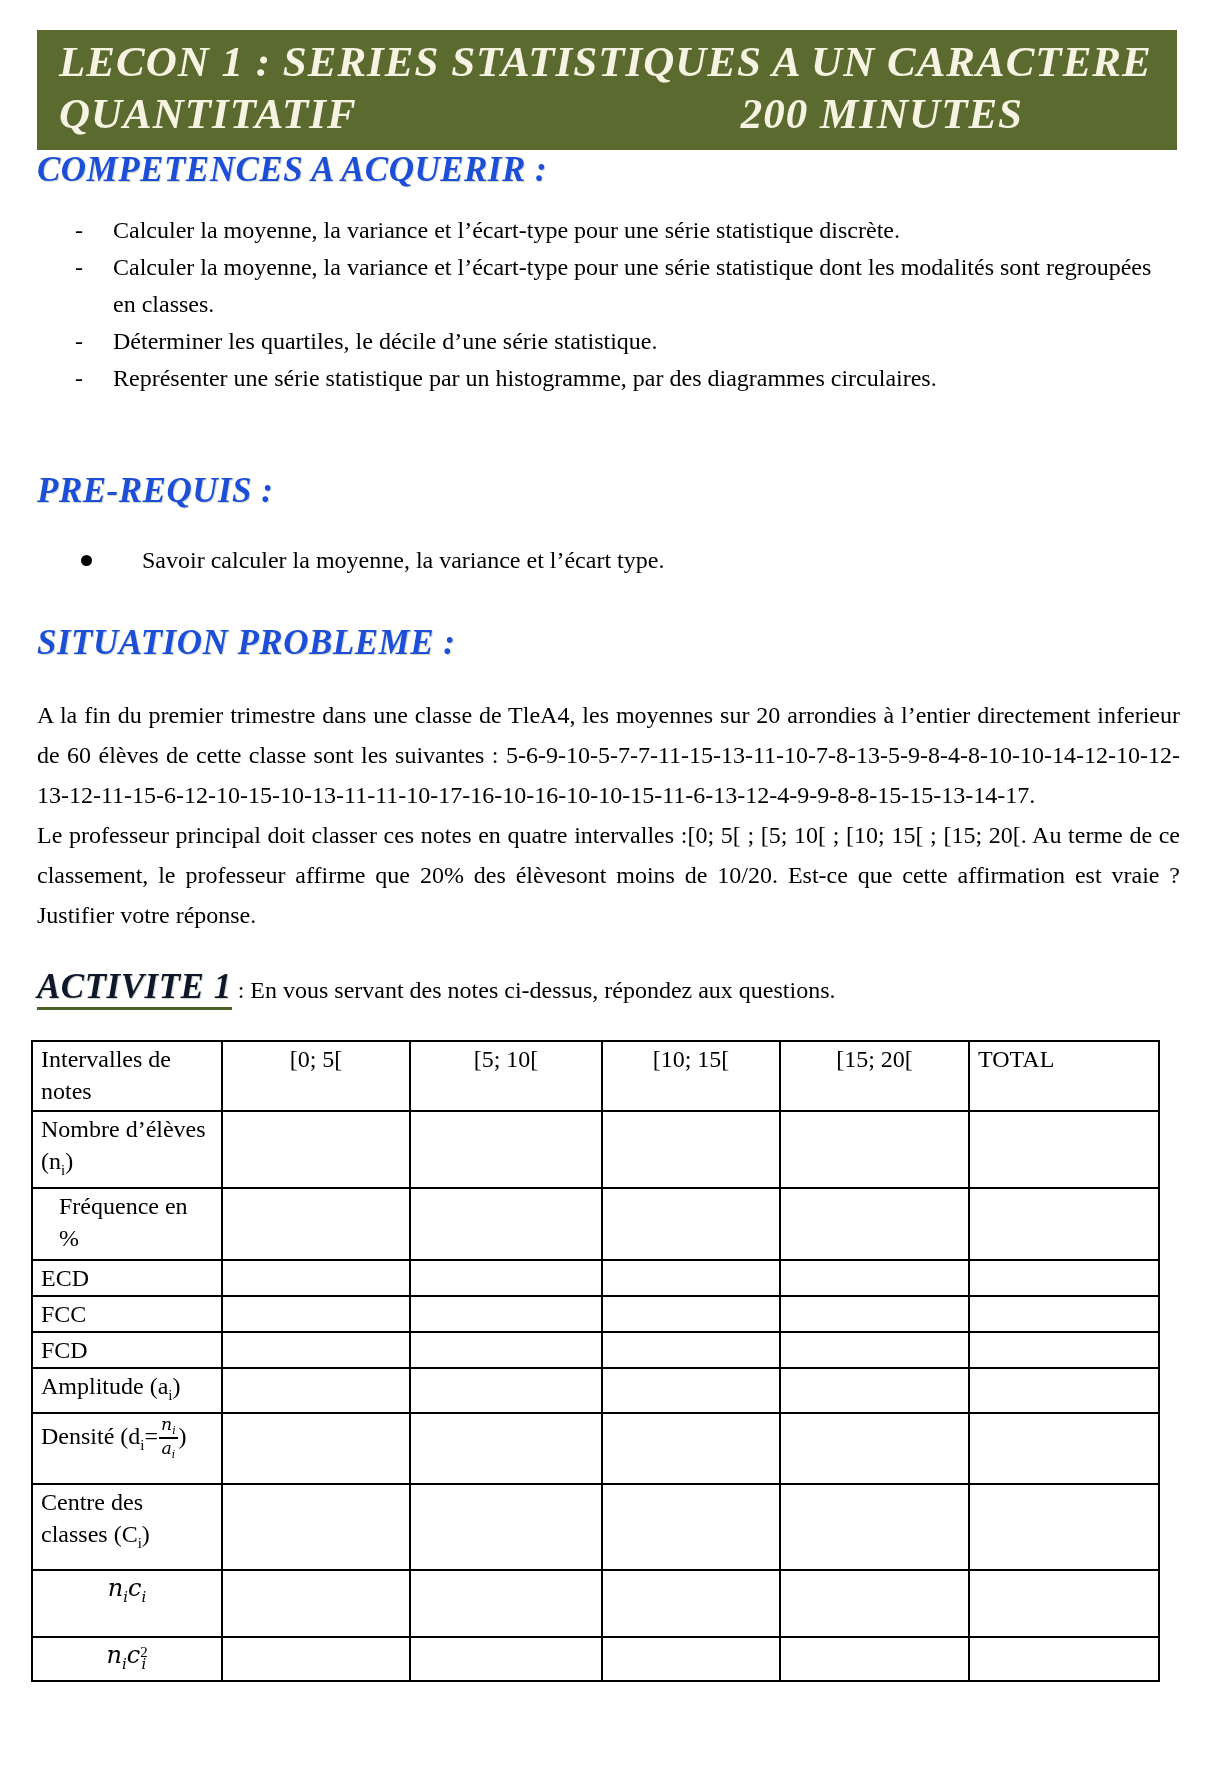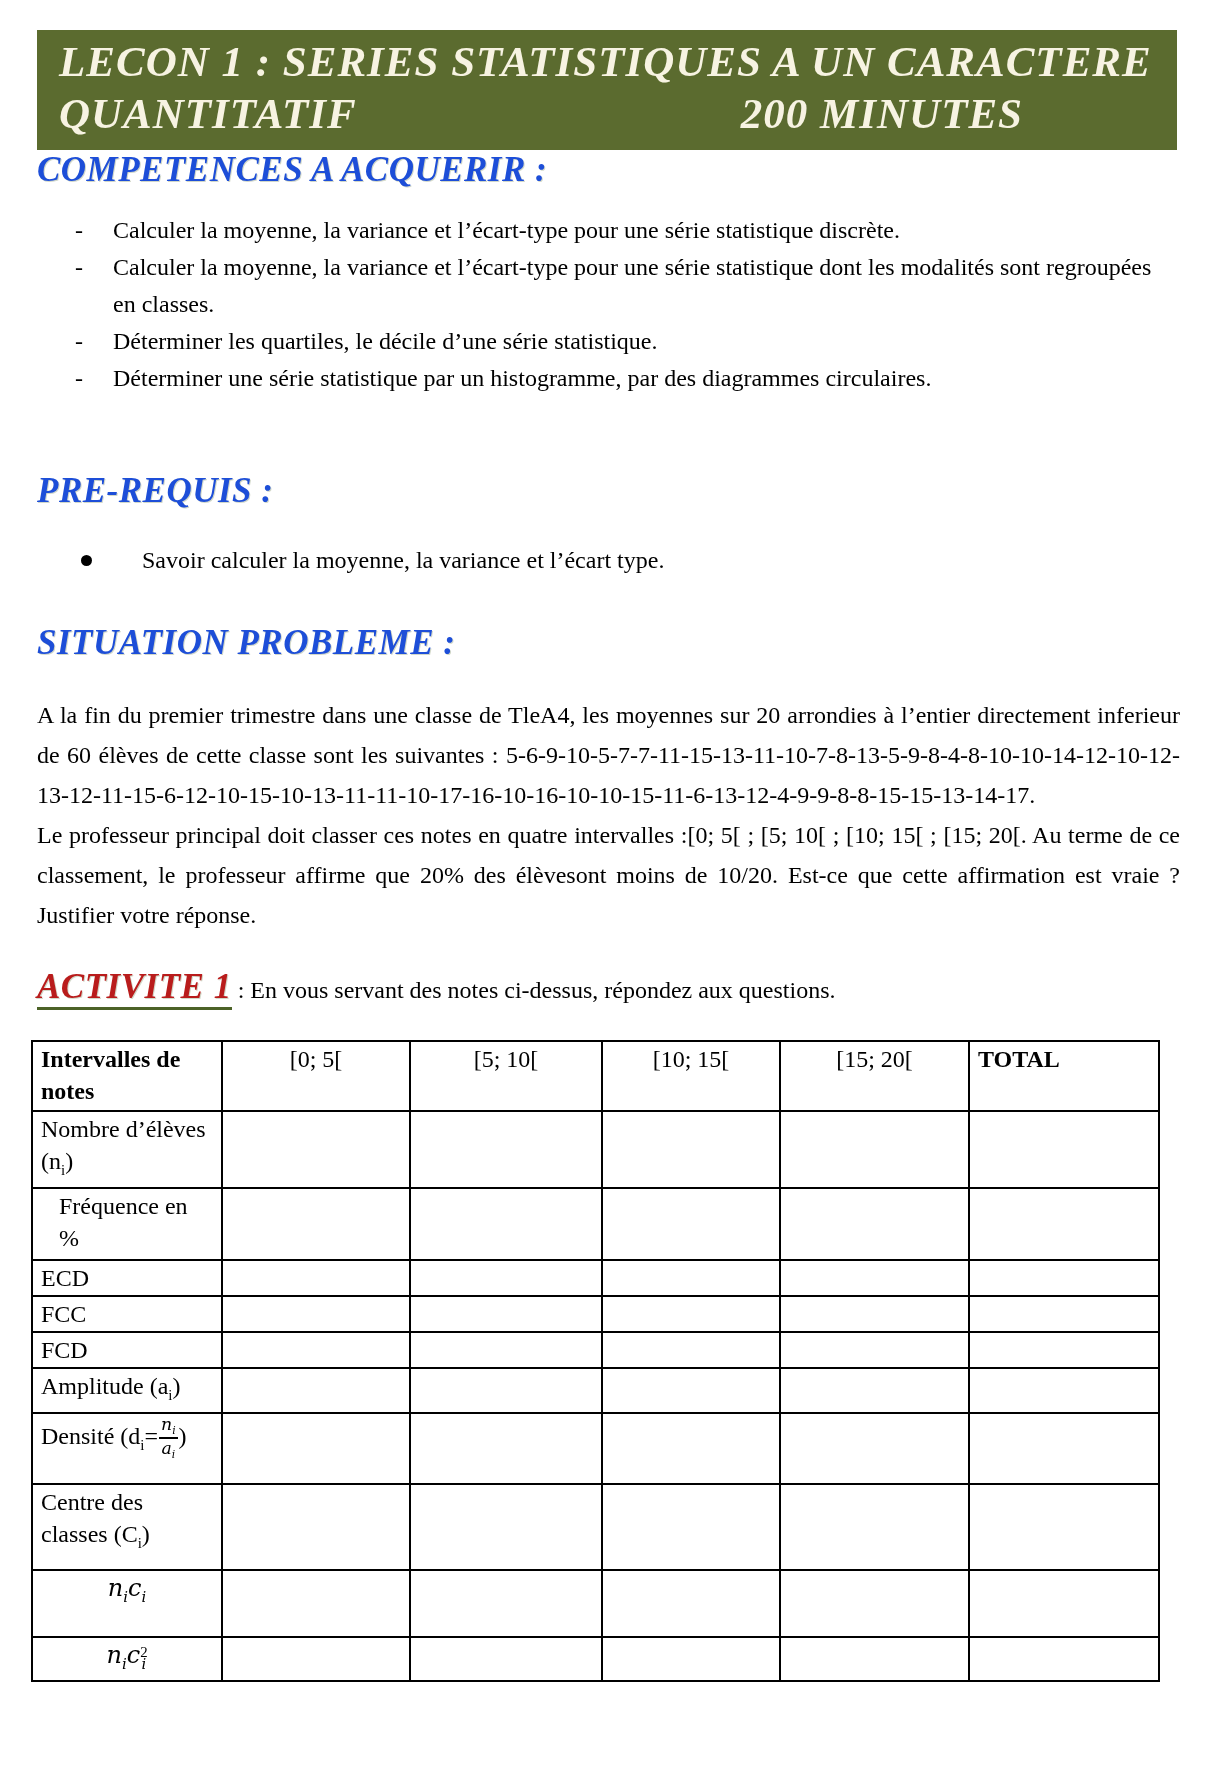--- a/index.html
+++ b/index.html
@@ -32,31 +32,31 @@
   .dot-item{display:flex;margin-top:32px;margin-left:42px;font-size:24px;line-height:34px;gap:29px;}
   .dot{width:34px;flex:none;position:relative;}
   .dot::before{content:"";position:absolute;left:2px;top:12px;width:11px;height:11px;
                border-radius:50%;background:#000;}
 
   .para{font-size:24px;line-height:40px;text-align:justify;margin:0;}
   .para1{margin-top:32px;}
   .para2{}
 
   .activite-line{margin-top:32px;font-size:24px;line-height:40px;}
-  .activite-head{color:#b91c1c;font-style:italic;font-weight:bold;font-size:35px;
+  .activite-head{color:#0f172a;font-style:italic;font-weight:bold;font-size:35px;
                  letter-spacing:0.5px;border-bottom:3px solid #4c6227;padding-bottom:1px;
                  text-shadow:1px 1px 0 rgba(76,98,39,0.25);}
 
   
   table.grid{border-collapse:collapse;table-layout:fixed;width:1127px;
              margin-top:30px;margin-left:-6px;font-size:24px;}
   table.grid th, table.grid td{border:2px solid #000;padding:1px 8px;
              vertical-align:top;font-weight:normal;line-height:32px;}
   table.grid thead th{text-align:center;height:66px;}
-  table.grid thead th.first-col, table.grid thead th.total-col{text-align:left;font-weight:bold;}
+  table.grid thead th.first-col, table.grid thead th.total-col{text-align:left;}
   .c1{width:190px;} .c2{width:188px;} .c3{width:192px;} .c4{width:178px;} .c5{width:189px;} .c6{width:190px;}
 
   tbody tr:nth-child(1) td{height:66px;}
   tbody tr:nth-child(2) td{height:68px;padding-left:26px;}
   tbody tr:nth-child(3) td{height:29px;}
   tbody tr:nth-child(4) td{height:32px;}
   tbody tr:nth-child(5) td{height:31px;}
   tbody tr:nth-child(6) td{height:32px;}
   tbody tr:nth-child(7) td{height:67px;}
   tbody tr:nth-child(8) td{height:82px;border-radius:24px;}
@@ -99,21 +99,21 @@
       <div class="dash-item">
         <span class="dash">-</span>
         <span class="dash-text">Calculer la moyenne, la variance et l’écart-type pour une série statistique dont les modalités sont regroupées en classes.</span>
       </div>
       <div class="dash-item">
         <span class="dash">-</span>
         <span class="dash-text">Déterminer les quartiles, le décile d’une série statistique.</span>
       </div>
       <div class="dash-item">
         <span class="dash">-</span>
-        <span class="dash-text">Déterminer une série statistique par un histogramme, par des diagrammes circulaires.</span>
+        <span class="dash-text">Représenter une série statistique par un histogramme, par des diagrammes circulaires.</span>
       </div>
     </div>
 
     <h2 class="green-head h-prerequis">PRE-REQUIS :</h2>
 
     <div class="dot-item">
       <span class="dot"></span>
       <span class="dash-text">Savoir calculer la moyenne, la variance et l’écart type.</span>
     </div>
 

